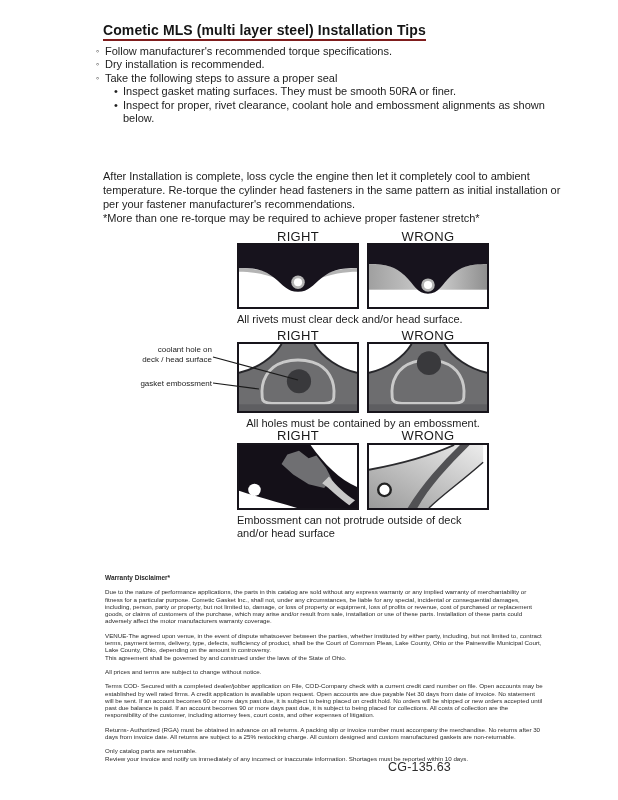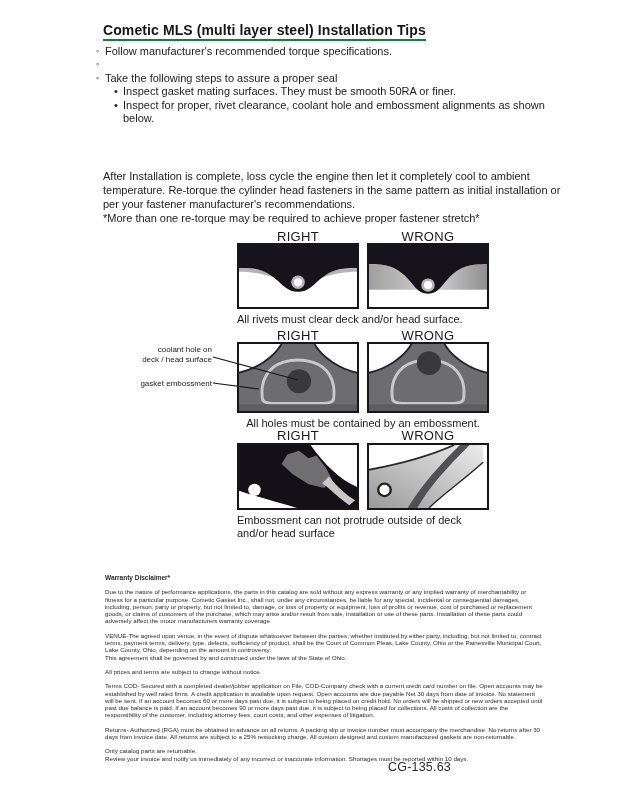--- a/index.html
+++ b/index.html
@@ -1,20 +1,20 @@
 <!DOCTYPE html>
 <html><head>
 <meta charset="utf-8">
 <style>
   html,body{margin:0;padding:0;}
   body{width:618px;height:800px;background:#ffffff;font-family:"Liberation Sans",sans-serif;color:#222;}
   .page{position:relative;width:618px;height:800px;background:#fff;overflow:hidden;}
 
   .title{position:absolute;left:103px;top:22px;font-size:14px;font-weight:bold;color:#151515;
-         border-bottom:2px solid #15803d;padding-bottom:1px;letter-spacing:.1px;}
+         border-bottom:2px solid #7f1d1d;padding-bottom:1px;letter-spacing:.1px;}
 
   .bullets{position:absolute;left:96px;top:45px;width:470px;font-size:11px;line-height:13.4px;color:#1d1d1d;}
   .b-row{display:flex;}
   .b-row .mk{width:9px;flex:0 0 9px;font-size:9px;line-height:13.4px;}
   .b-row.lvl2{margin-left:18px;}
   .b-row.lvl2 .mk{font-size:11px;}
 
   .diesel-head{position:absolute;left:103px;top:118px;font-size:12.5px;font-weight:bold;color:#161616;}
   .para{position:absolute;left:103px;width:458px;font-size:11px;line-height:13.8px;color:#1d1d1d;}
   .p1{top:136px;} .p2{top:170px;} .p3{top:212px;}
@@ -42,20 +42,21 @@
 
   <div class="title">Cometic MLS (multi layer steel) Installation Tips</div>
 
   <div class="bullets">
     <div class="b-row">
         <span class="mk">◦</span>
         <span>Follow manufacturer's recommended torque specifications.</span>
       </div>
     <div class="b-row">
         <span class="mk">◦</span>
+        <span>Dry installation is recommended.</span>
       </div>
     <div class="b-row">
         <span class="mk">◦</span>
         <span>Take the following steps to assure a proper seal</span>
       </div>
     <div class="b-row lvl2">
         <span class="mk">•</span>
         <span>Inspect gasket mating surfaces.  They must be smooth 50RA or finer.</span>
       </div>
     <div class="b-row lvl2">

